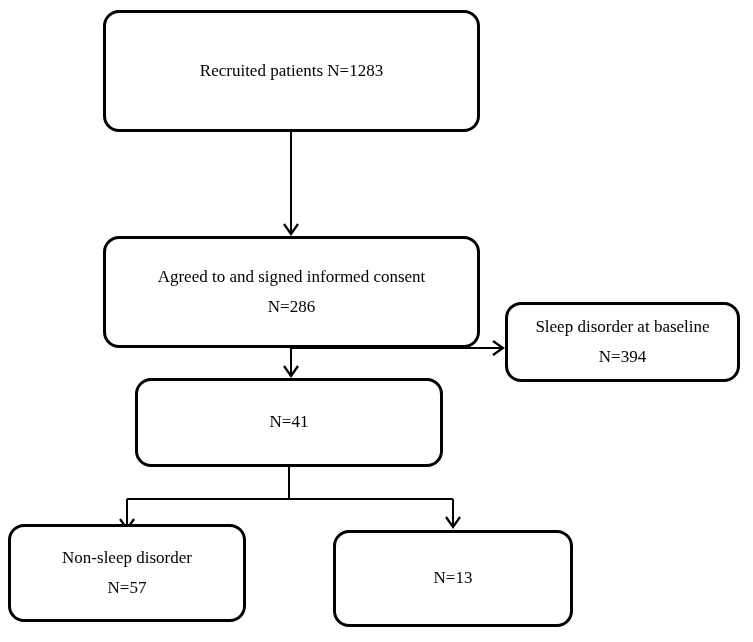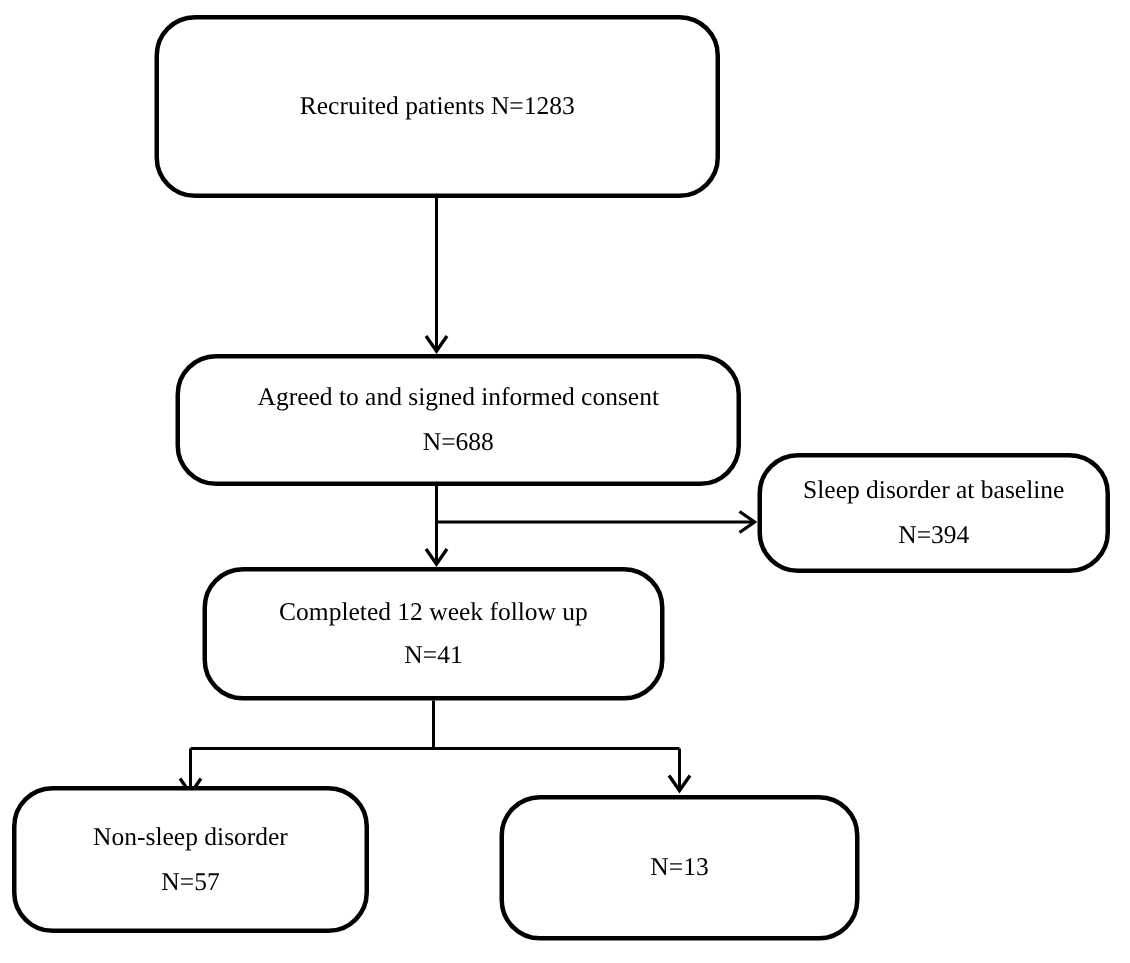--- a/index.html
+++ b/index.html
@@ -22,34 +22,34 @@
   }
   .edges line, .edges path {
     stroke: var(--ink);
     stroke-width: 2;
     fill: none;
   }
   #ah path { stroke: var(--ink); stroke-width: 2.2; fill: none; }
   .node {
     position: absolute;
     border: 3.5px solid var(--ink);
-    border-radius: 27px;
+    border-radius: 16px;
     background: var(--bg);
     display: flex;
     flex-direction: column;
     align-items: center;
     justify-content: center;
     gap: 9px;
     text-align: center;
     font-size: 17px;
     line-height: 1.18;
     padding: 4px 10px;
   }
   .node-recruited   { left: 103px; top:  10px; width: 377px; height: 122px; }
-  .node-consent     { left: 117px; top: 236px; width: 377px; height:  88px; }
+  .node-consent     { left: 103px; top: 236px; width: 377px; height:  112px; }
   .node-baseline    { left: 505px; top: 302px; width: 235px; height:  80px; }
   .node-completed   { left: 135px; top: 378px; width: 308px; height:  89px; }
   .node-nonsleep    { left:   8px; top: 524px; width: 238px; height:  98px; }
   .node-sleep       { left: 333px; top: 530px; width: 240px; height:  97px; }
 </style>
 </head>
 <body>
 
 <div class="canvas">
 
@@ -72,30 +72,29 @@
 
     <line x1="453" y1="499" x2="453" y2="527" marker-end="url(#ah)"></line>
   </svg>
 
   <div class="node node-recruited">
     <span>Recruited patients N=1283</span>
   </div>
 
   <div class="node node-consent">
     <span>Agreed to and signed informed consent</span>
-    <span>N=688</span>
+    <span>N=286</span>
   </div>
 
   <div class="node node-baseline">
     <span>Sleep disorder at baseline</span>
     <span>N=394</span>
   </div>
 
   <div class="node node-completed">
-    <span>Completed 12 week follow up</span>
     <span>N=41</span>
   </div>
 
   <div class="node node-nonsleep">
     <span>Non-sleep disorder</span>
     <span>N=57</span>
   </div>
 
   <div class="node node-sleep">
     <span>N=13</span>

